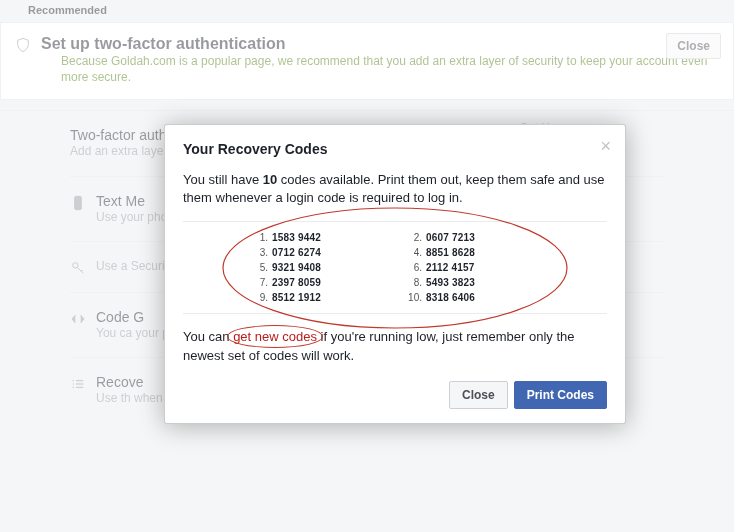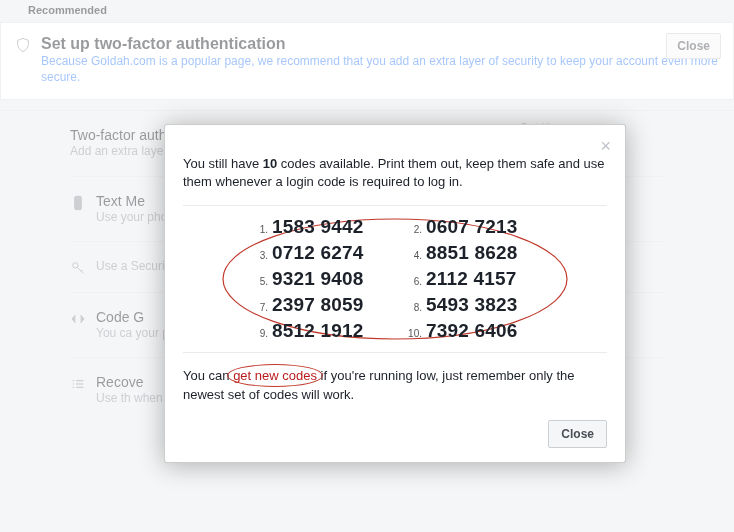--- a/index.html
+++ b/index.html
@@ -45,23 +45,24 @@
     margin-right: 10px;
     margin-top: 2px;
     flex-shrink: 0;
   }
   .panel-title {
     font-weight: bold;
     font-size: 16px;
     color: #1d2129;
   }
   .panel-desc {
-    color: #3b82f6;
+    color: #4d7c0f;
     font-size: 12px;
     line-height: 1.35;
+    margin-left: 20px;
   }
   .panel-close {
     position: absolute;
     top: 10px;
     right: 12px;
     background: #f5f6f7;
     border: 1px solid #ccd0d5;
     border-radius: 2px;
     padding: 5px 10px;
     font-weight: bold;
@@ -176,21 +177,21 @@
   }
   .code-num {
     font-size: 10px;
     color: #555;
     width: 18px;
     text-align: right;
     margin-right: 4px;
   }
   .code-val {
     font-weight: bold;
-    font-size: 19px;
+    font-size: 10px;
     color: #1d2129;
     letter-spacing: 0.2px;
   }
   .ellipse {
     position: absolute;
     left: 50%;
     top: 50%;
     transform: translate(-50%, -50%);
     z-index: 1;
     pointer-events: none;
@@ -309,20 +310,21 @@
         <div class="opt-title">Recove</div>
         <div class="opt-desc">Use th when y</div>
       </div>
     </div>
   </div>
 </div>
 
 <div class="overlay"></div>
 
 <div class="modal">
+  <div class="modal-title">Your Recovery Codes</div>
   <div class="modal-x">×</div>
 
   <p>
     <span>You still have </span><b>10</b><span> codes available. Print them out, keep them safe and use them whenever a login code is required to log in.</span>
   </p>
 
   <div class="codes-wrap">
     <svg class="ellipse" width="360" height="136" viewBox="0 0 360 136">
       <ellipse cx="180" cy="68" rx="172" ry="60" fill="none" stroke="#c0392b" stroke-width="1.2"></ellipse>
     </svg>
@@ -358,25 +360,26 @@
         <div class="code-item">
           <span class="code-num">8.</span>
           <span class="code-val">5493 3823</span>
         </div>
         <div class="code-item">
           <span class="code-num">9.</span>
           <span class="code-val">8512 1912</span>
         </div>
         <div class="code-item">
           <span class="code-num">10.</span>
-          <span class="code-val">7392 6406</span>
+          <span class="code-val">8318 6406</span>
         </div>
       </div>
   </div>
 
   <p>
     <span>You can </span><span class="link link-annot">get new codes</span><span> if you're running low, just remember only the newest set of codes will work.</span>
   </p>
 
   <div class="modal-footer">
     <button class="btn btn-secondary">Close</button>
+    <button class="btn btn-primary">Print Codes</button>
   </div>
 </div>
 
 </body></html>

